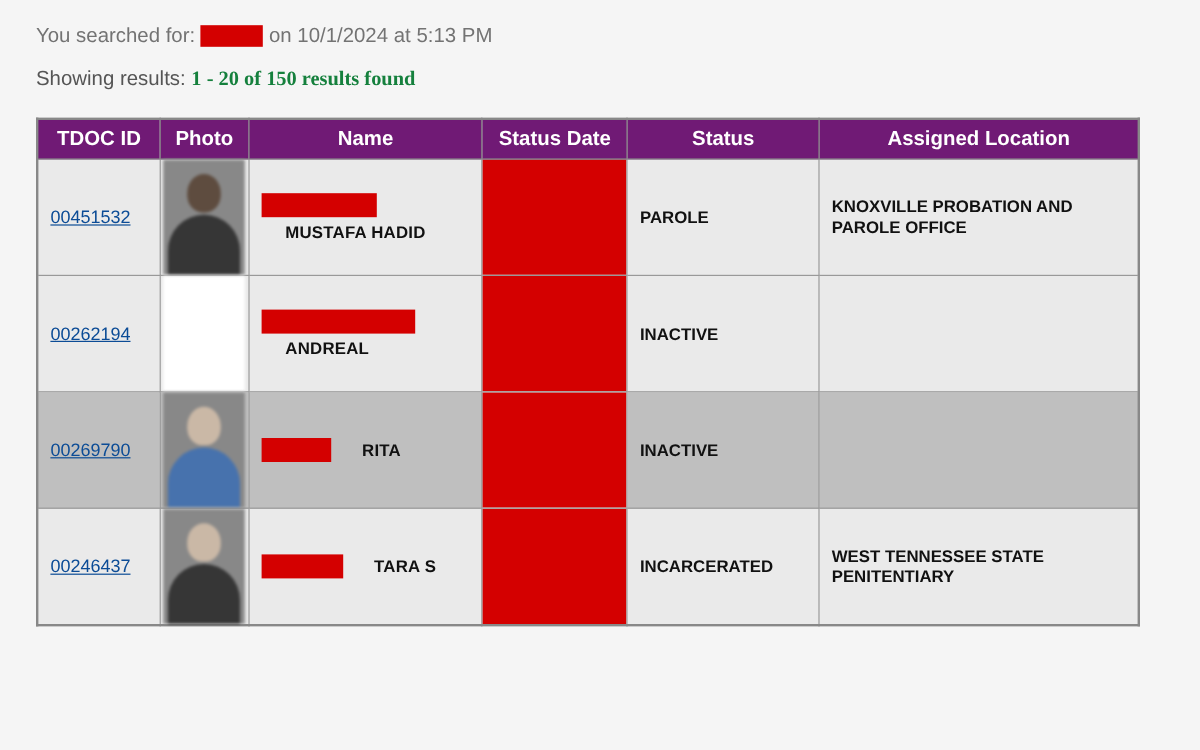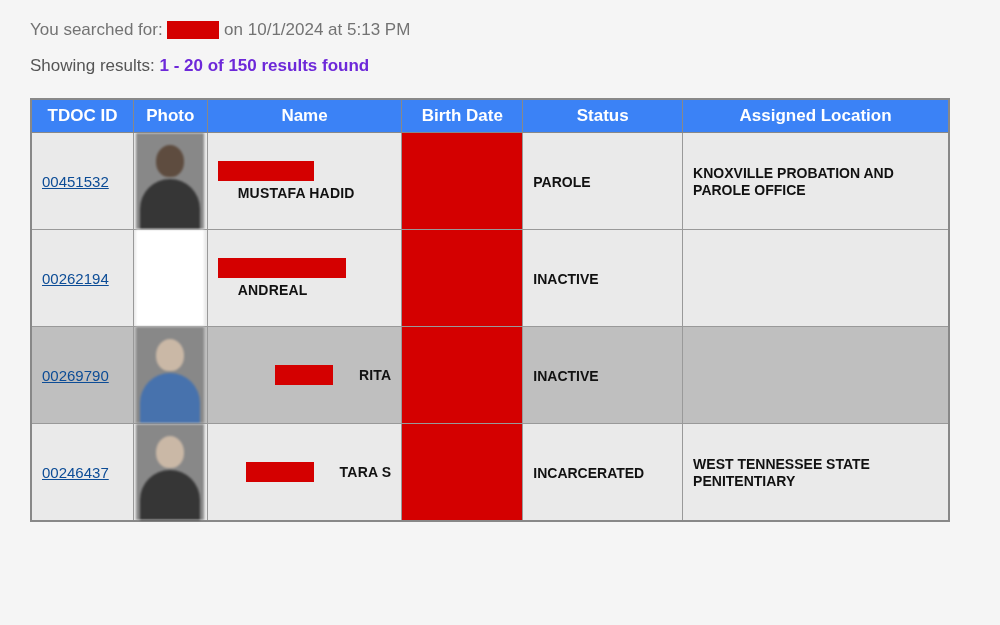--- a/index.html
+++ b/index.html
@@ -23,30 +23,30 @@
     background: #d40000;
     vertical-align: middle;
     position: relative;
     top: -1px;
   }
   .results-count {
     margin-bottom: 22px;
     font-size: 17px;
     color: #555;
   }
-  .results-count b { color: #6d28d9; }
+  .results-count b { color: #15803d; font-family: Liberation Serif, serif; }
 
   table.results {
     width: 920px;
     border-collapse: collapse;
     border: 2px solid #888;
     background: #fff;
   }
   table.results thead th {
-    background: #3b82f6;
+    background: #701a75;
     color: #fff;
     font-weight: bold;
     font-size: 17px;
     padding: 6px 4px;
     border: 1px solid #888;
     text-align: center;
   }
   table.results tbody td {
     border: 1px solid #999;
     padding: 8px 10px;
@@ -105,21 +105,20 @@
     font-weight: bold;
     font-size: 14px;
     color: #111;
     letter-spacing: 0.2px;
     padding-left: 20px;
   }
   .name-cell .after-redact {
     display: flex;
     align-items: center;
     gap: 6px;
-    justify-content: flex-end;
   }
   .name-cell .after-redact .redact-bar {
     margin-bottom: 0;
     flex: 0 0 auto;
   }
 
   .birth-redact {
     width: 100%;
     height: 100%;
     background: #d40000;
@@ -143,21 +142,21 @@
 <div class="results-count">
   <span>Showing results: </span><b>1 - 20 of 150 results found</b>
 </div>
 
 <table class="results">
   <thead>
     <tr>
       <th class="col-id">TDOC ID</th>
       <th class="col-photo">Photo</th>
       <th class="col-name">Name</th>
-      <th class="col-birth">Birth Date</th>
+      <th class="col-birth">Status Date</th>
       <th class="col-status">Status</th>
       <th class="col-loc">Assigned Location</th>
     </tr>
   </thead>
   <tbody id="tbody">
   <tr class="odd">
         <td class="col-id"><a href="#" class="id-link">00451532</a></td>
         <td class="col-photo">
           <div class="photo-box dark">
             <div class="head"></div>

